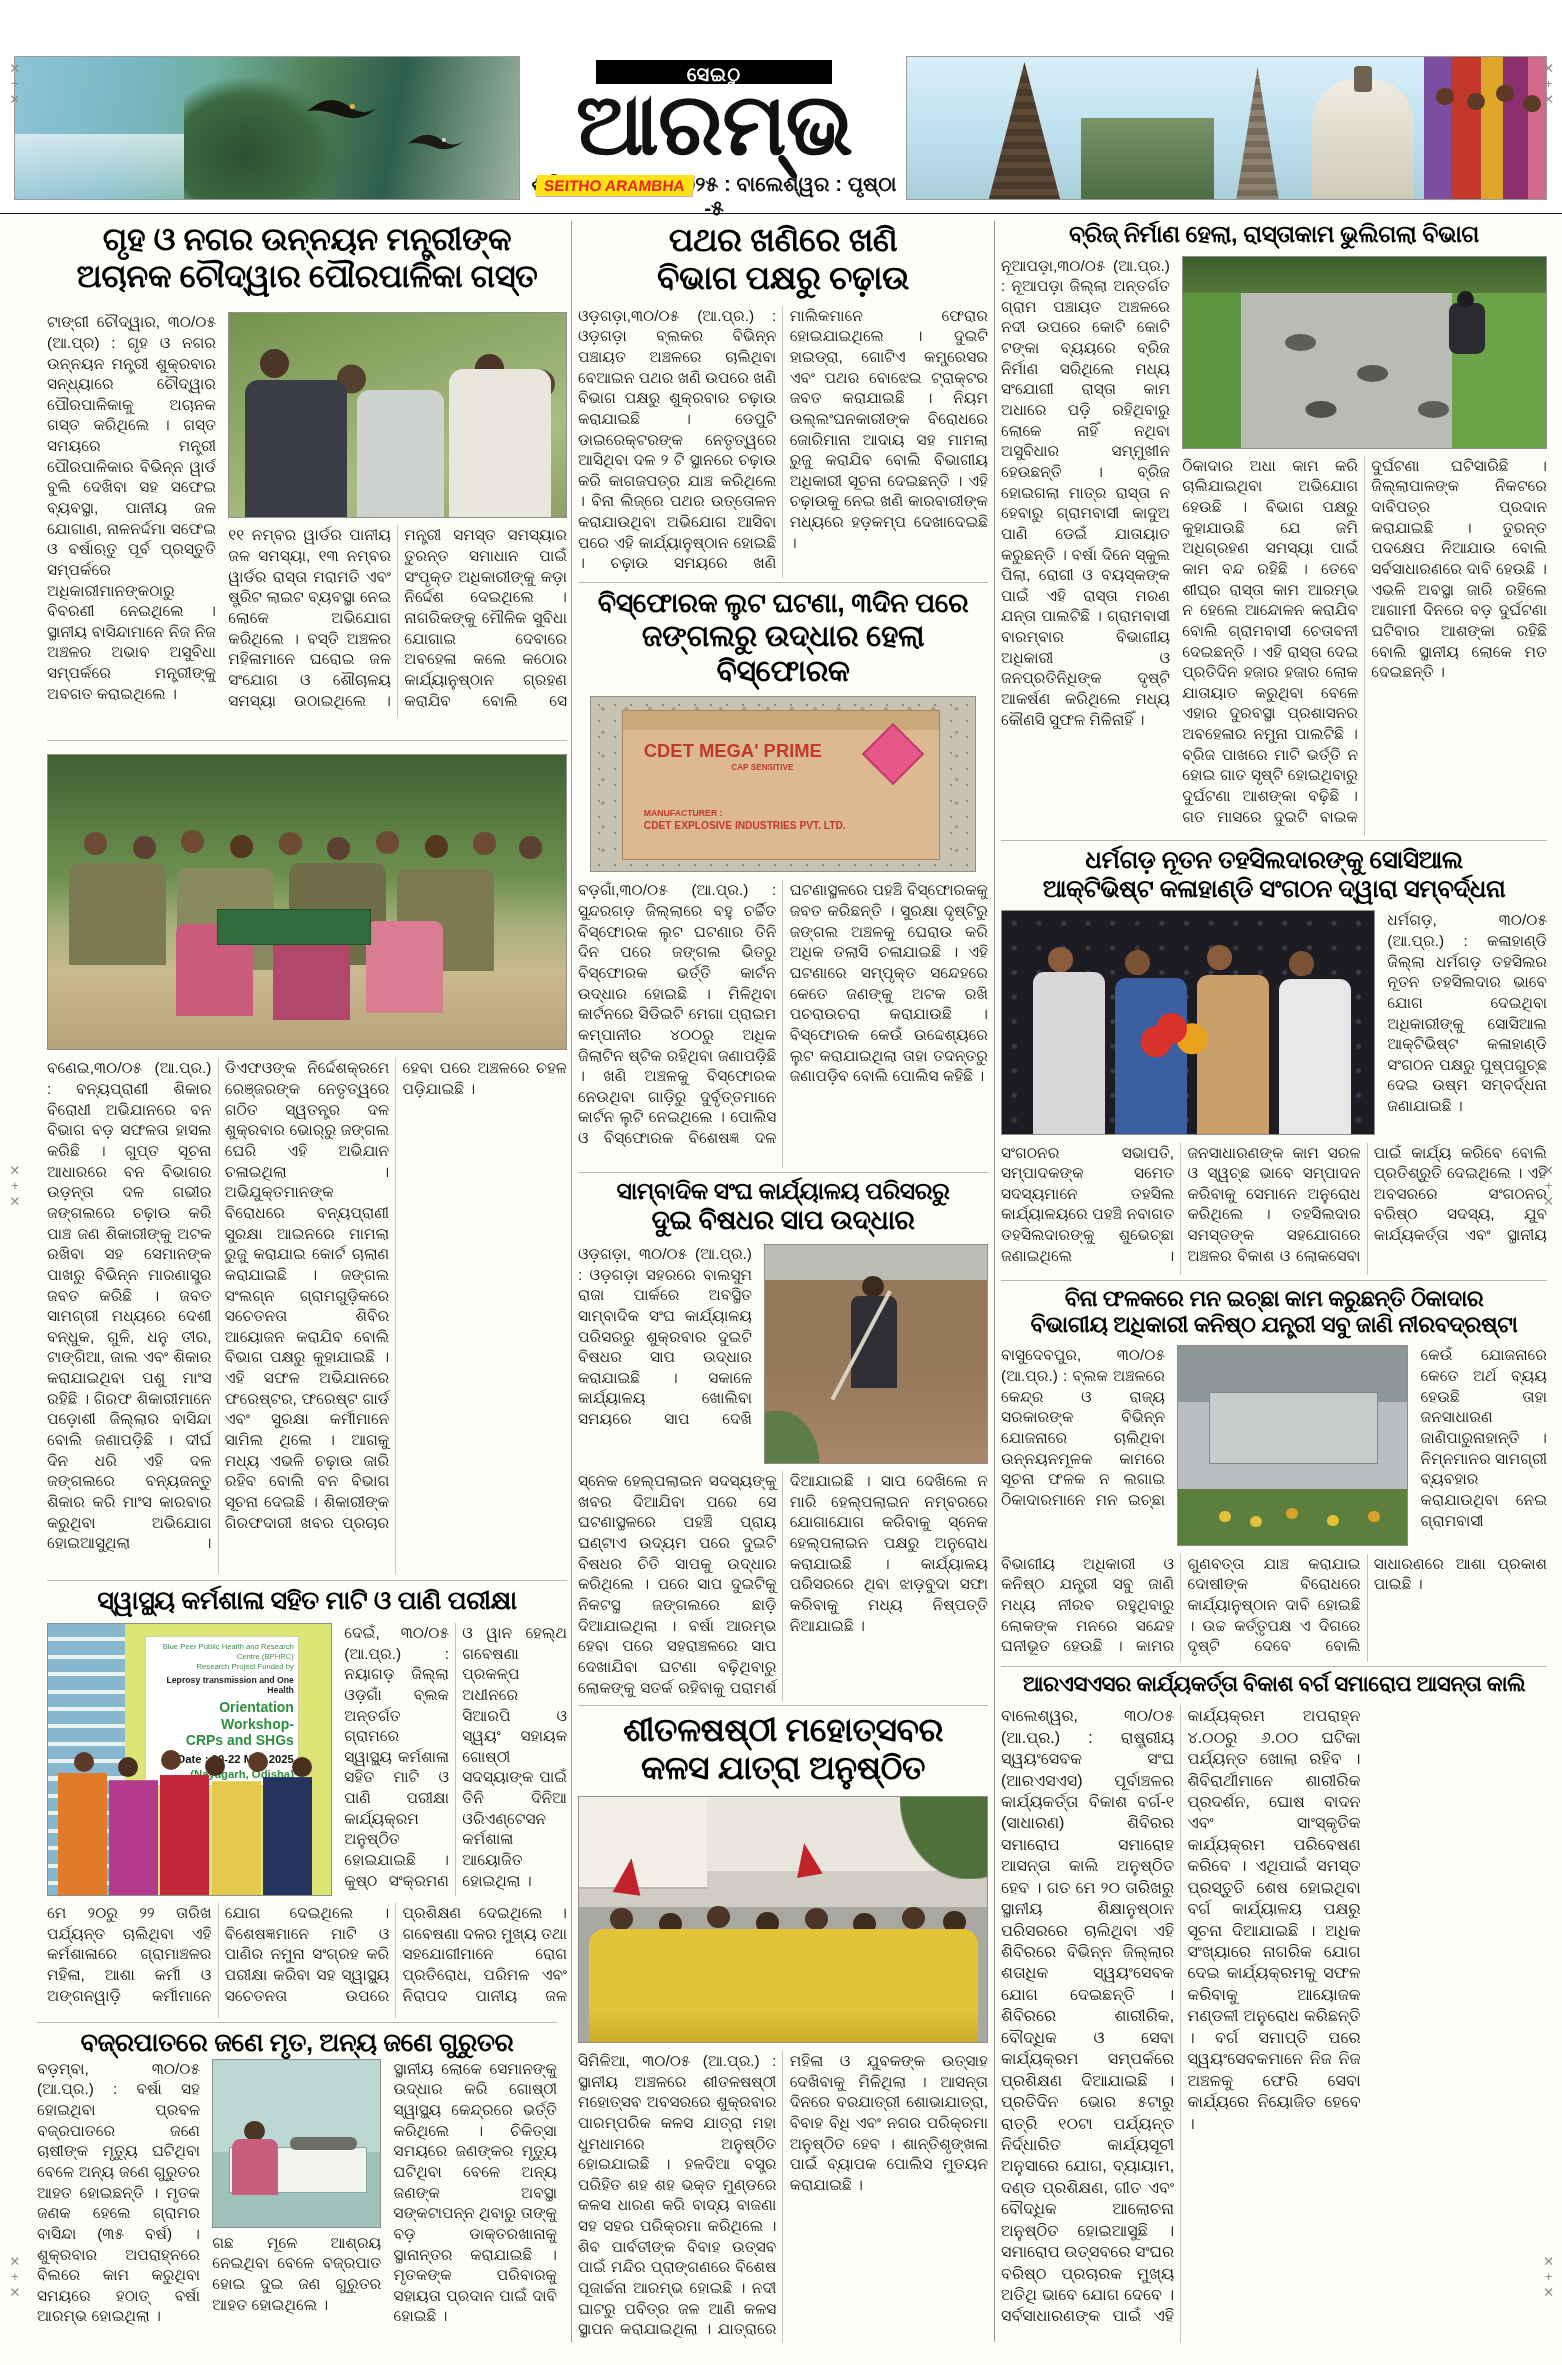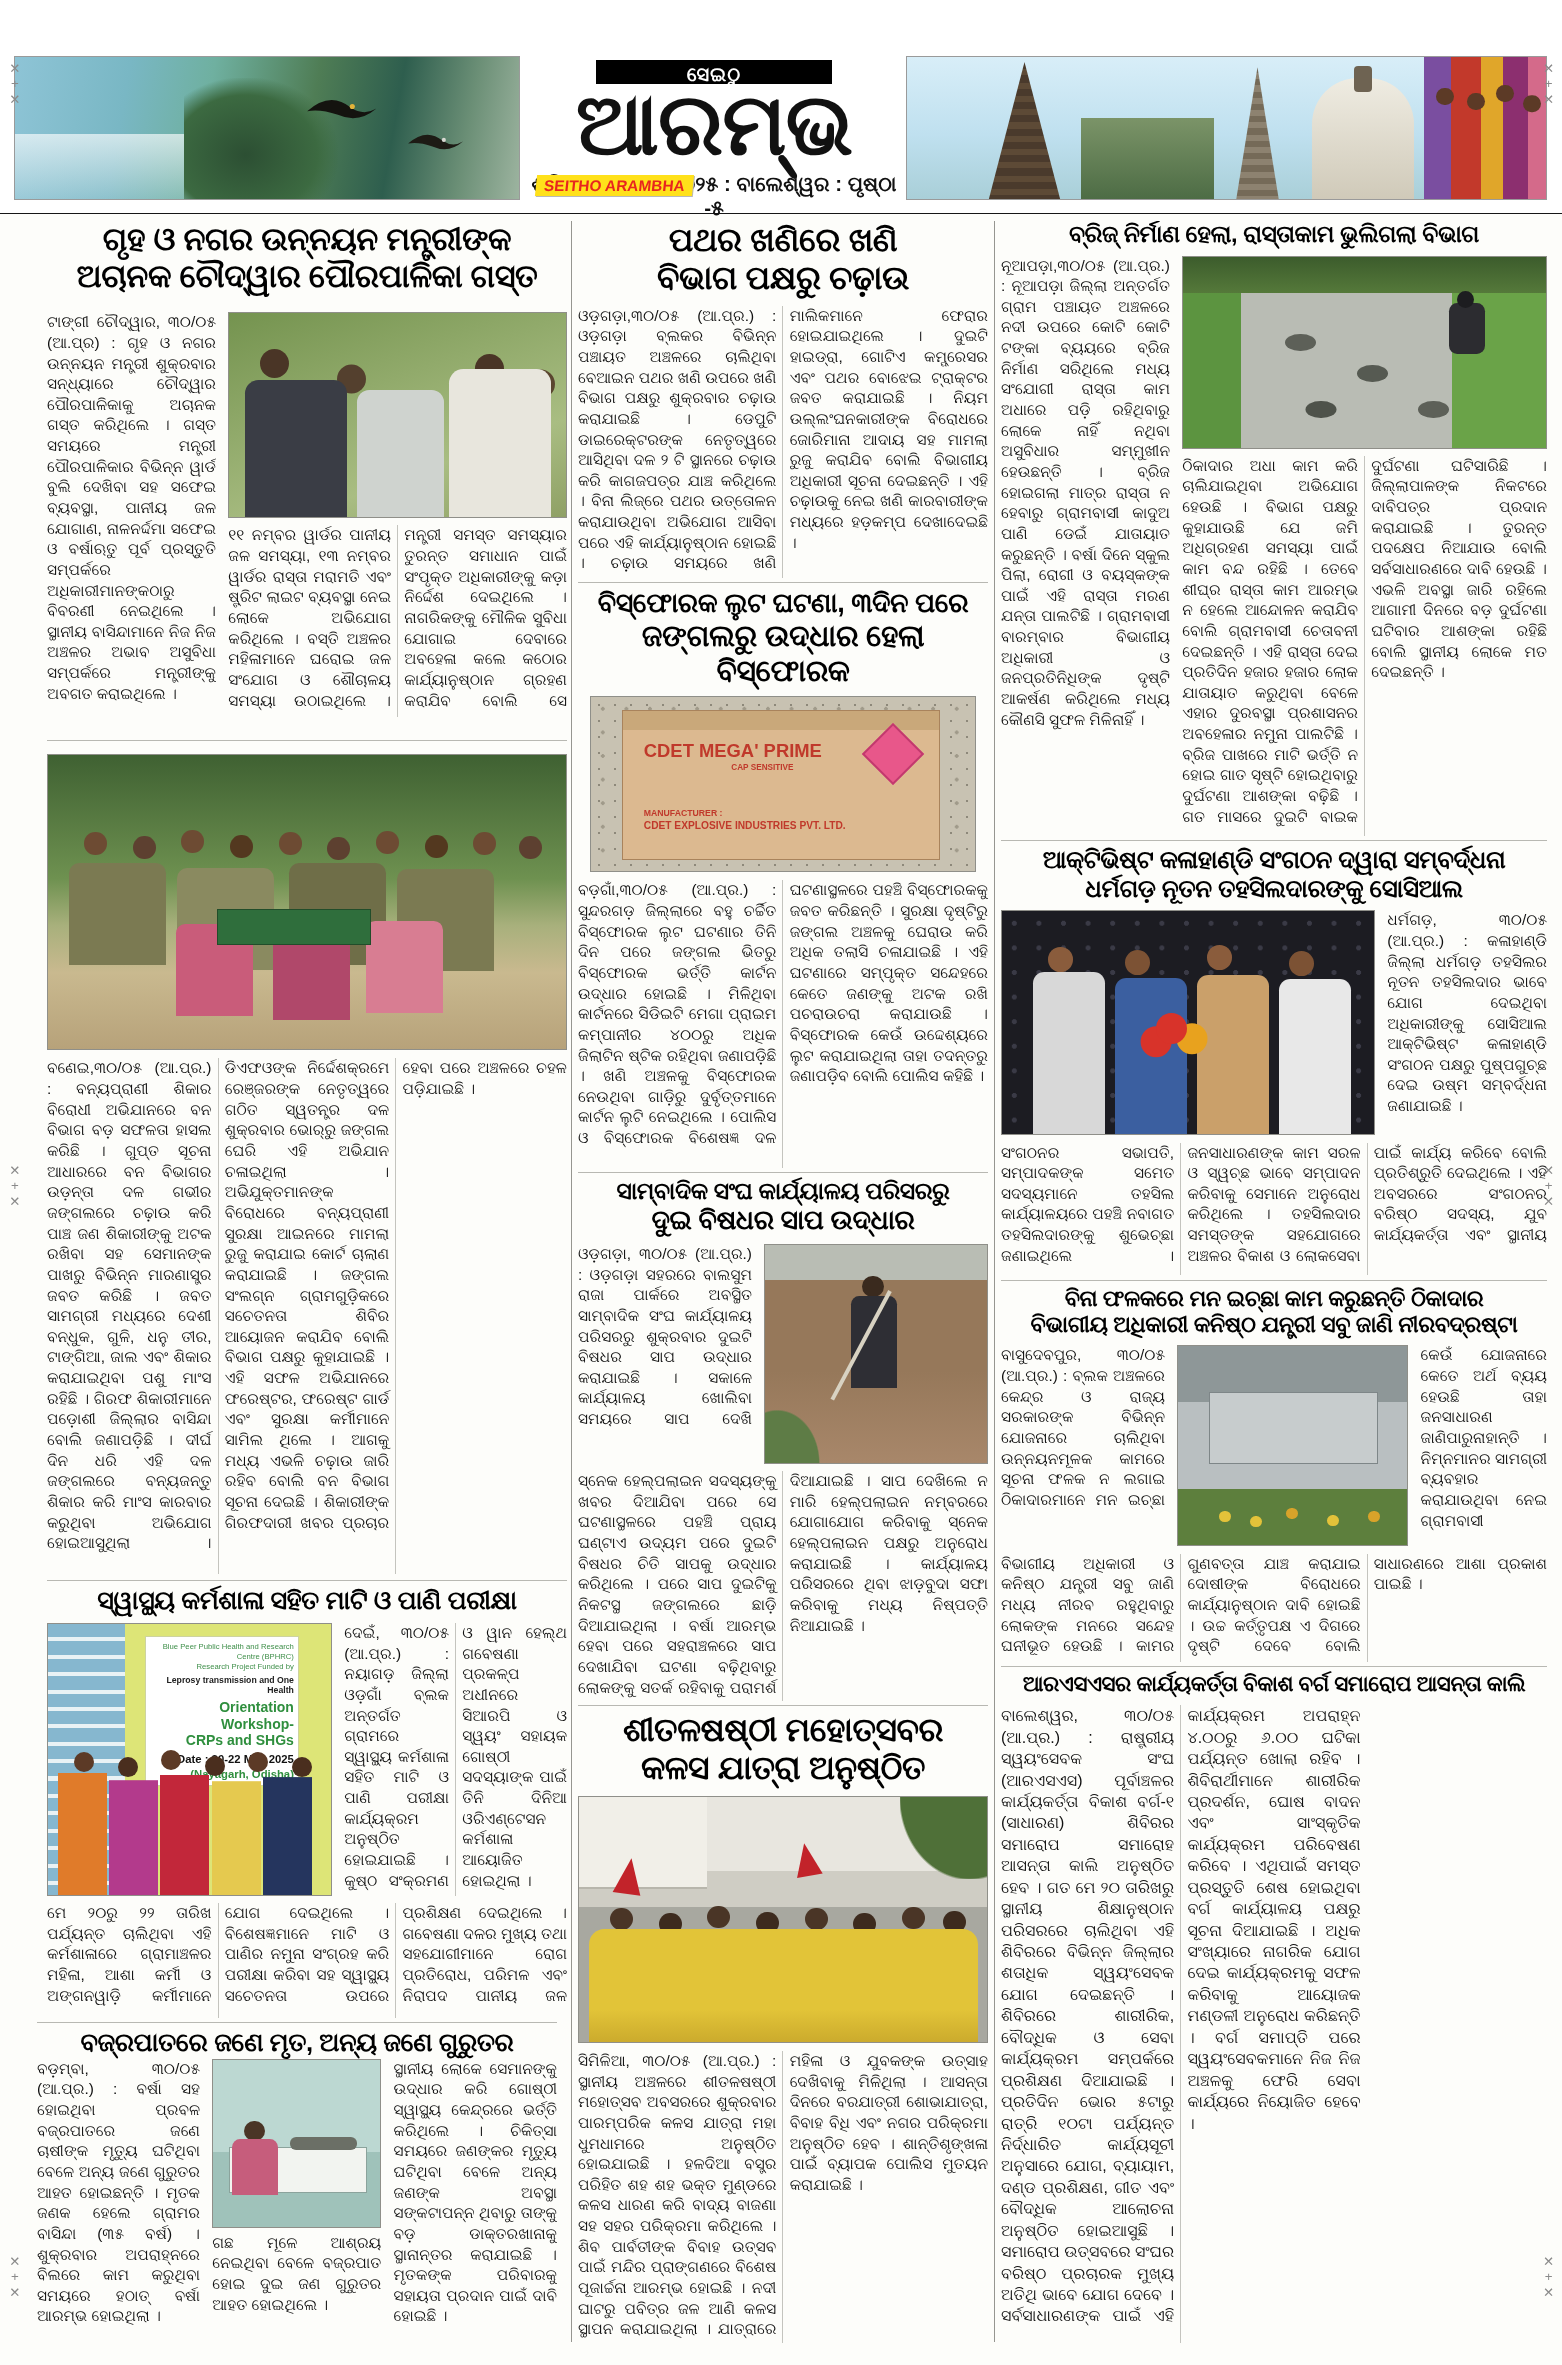--- a/index.html
+++ b/index.html
@@ -238,22 +238,22 @@
           <div class="abs" style="right:61px;top:46px;width:36px;height:51px;background:#2c2c30;border-radius:8.2px;"></div>
           <div class="abs head-dot" style="right:72px;top:34px;width:17.4px;height:17.4px;background:#1d1d20;"></div>
         </div>
         <div class="body-text c2" style="flex:1;">ଠିକାଦାର ଅଧା କାମ କରି ଚାଲିଯାଇଥିବା ଅଭିଯୋଗ ହେଉଛି । ବିଭାଗ ପକ୍ଷରୁ କୁହାଯାଉଛି ଯେ ଜମି ଅଧିଗ୍ରହଣ ସମସ୍ୟା ପାଇଁ କାମ ବନ୍ଦ ରହିଛି । ତେବେ ଶୀଘ୍ର ରାସ୍ତା କାମ ଆରମ୍ଭ ନ ହେଲେ ଆନ୍ଦୋଳନ କରାଯିବ ବୋଲି ଗ୍ରାମବାସୀ ଚେତାବନୀ ଦେଇଛନ୍ତି । ଏହି ରାସ୍ତା ଦେଇ ପ୍ରତିଦିନ ହଜାର ହଜାର ଲୋକ ଯାତାୟାତ କରୁଥିବା ବେଳେ ଏହାର ଦୁରବସ୍ଥା ପ୍ରଶାସନର ଅବହେଳାର ନମୁନା ପାଲଟିଛି । ବ୍ରିଜ ପାଖରେ ମାଟି ଭର୍ତ୍ତି ନ ହୋଇ ଗାତ ସୃଷ୍ଟି ହୋଇଥିବାରୁ ଦୁର୍ଘଟଣା ଆଶଙ୍କା ବଢ଼ିଛି । ଗତ ମାସରେ ଦୁଇଟି ବାଇକ ଦୁର୍ଘଟଣା ଘଟିସାରିଛି । ଜିଲ୍ଲାପାଳଙ୍କ ନିକଟରେ ଦାବିପତ୍ର ପ୍ରଦାନ କରାଯାଇଛି । ତୁରନ୍ତ ପଦକ୍ଷେପ ନିଆଯାଉ ବୋଲି ସର୍ବସାଧାରଣରେ ଦାବି ହେଉଛି । ଏଭଳି ଅବସ୍ଥା ଜାରି ରହିଲେ ଆଗାମୀ ଦିନରେ ବଡ଼ ଦୁର୍ଘଟଣା ଘଟିବାର ଆଶଙ୍କା ରହିଛି ବୋଲି ସ୍ଥାନୀୟ ଲୋକେ ମତ ଦେଇଛନ୍ତି ।</div>
       </div>
     </div>
   </section>
 
   <section class="article sep" style="left:1001px;top:840px;width:546px;height:435px;">
     <div class="hl">
+      <span style="display:block;font-size:24.6px;">ଧର୍ମଗଡ଼ ନୂତନ ତହସିଲଦାରଙ୍କୁ ସୋସିଆଲ</span>
       <span style="display:block;font-size:24.6px;">ଆକ୍ଟିଭିଷ୍ଟ କଳାହାଣ୍ଡି ସଂଗଠନ ଦ୍ୱାରା ସମ୍ବର୍ଦ୍ଧନା</span>
-      <span style="display:block;font-size:24.6px;">ଧର୍ମଗଡ଼ ନୂତନ ତହସିଲଦାରଙ୍କୁ ସୋସିଆଲ</span>
     </div>
     <div class="row" style="margin-top:7.2px;height:225px;">
       <div class="photo" style="width:374px;height:100%;background:#1c1c22;background-image:radial-gradient(#3a3a46 2.6px,transparent 2.6px);background-size:24.6px 24.6px;">
         <div class="abs head-dot" style="left:46px;top:36px;width:24.6px;height:24.6px;background:#8a5c3c;box-shadow:77px 3.1px 0 #7c5234,159px -2px 0 #8a5c3c,241px 4.1px 0 #7c5234;"></div>
         <div class="abs" style="left:31px;top:61px;width:72px;height:164px;background:#d8d8d8;border-radius:11.3px 11.3px 0 0;"></div>
         <div class="abs" style="left:113px;top:67px;width:72px;height:159px;background:#3b5fa0;border-radius:11.3px 11.3px 0 0;"></div>
         <div class="abs" style="left:195px;top:64px;width:72px;height:162px;background:#caa06a;border-radius:11.3px 11.3px 0 0;"></div>
         <div class="abs" style="left:277px;top:68px;width:72px;height:158px;background:#e8e8e8;border-radius:11.3px 11.3px 0 0;"></div>
         <div class="abs head-dot" style="left:154px;top:102px;width:31px;height:31px;background:#d8332a;box-shadow:20.5px 10.2px 0 #e8a21e,-15.4px 13.3px 0 #d8332a;"></div>
       </div>

